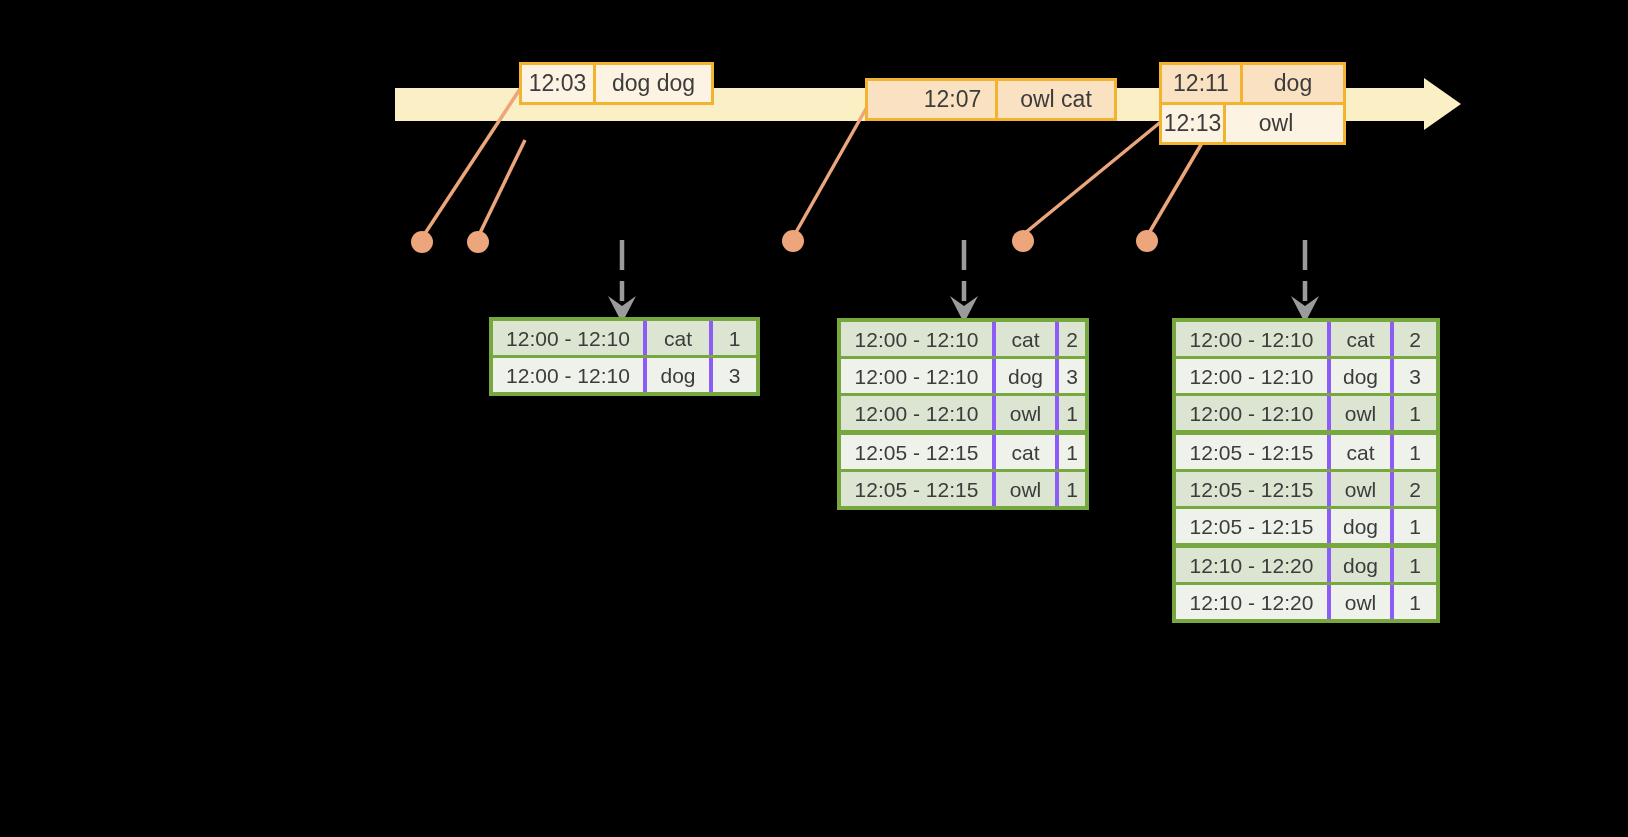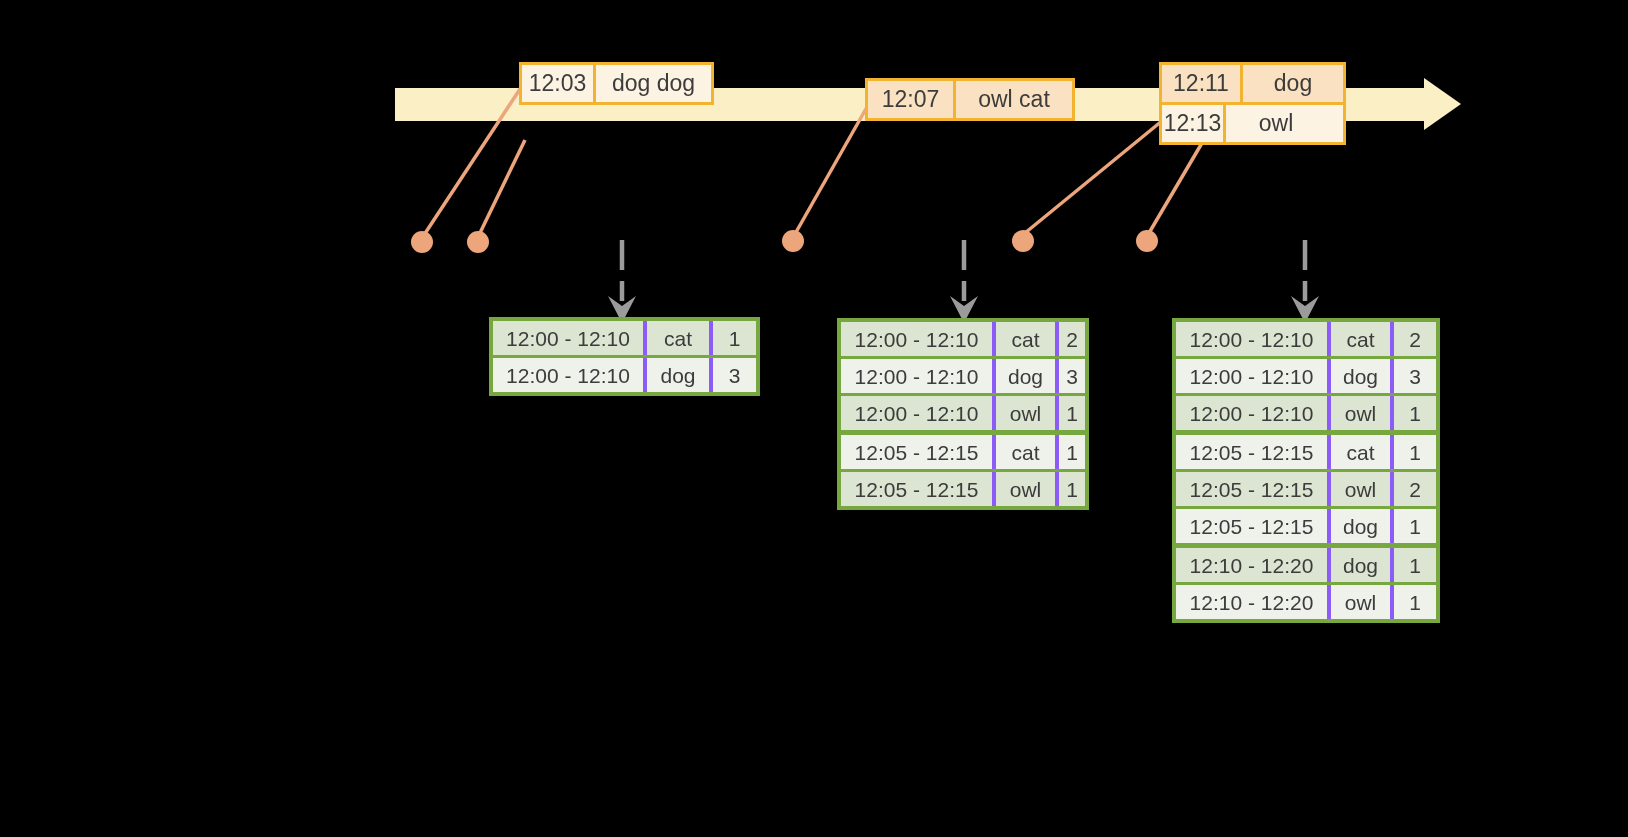--- a/index.html
+++ b/index.html
@@ -85,21 +85,21 @@
 </svg>
 
 <div class="abs dtable etable" id="etable1">
     <div class="trow light">
       <div class="tcell" style="width: 71px;">12:03</div>
       <div class="tcell" style="width: 115px;">dog dog</div>
     </div>
   </div>
 <div class="abs dtable etable" id="etable2">
     <div class="trow dark">
-      <div class="tcell" style="width: 85px;">12:07</div>
+      <div class="tcell" style="width: 85px; margin-left: 42px;">12:07</div>
       <div class="tcell" style="width: 116px;">owl cat</div>
     </div>
   </div>
 <div class="abs dtable etable" id="etable3">
     <div class="trow dark">
       <div class="tcell" style="width: 78px;">12:11</div>
       <div class="tcell" style="width: 100px;">dog</div>
     </div>
     <div class="trow light">
       <div class="tcell" style="width: 61px;">12:13</div>

